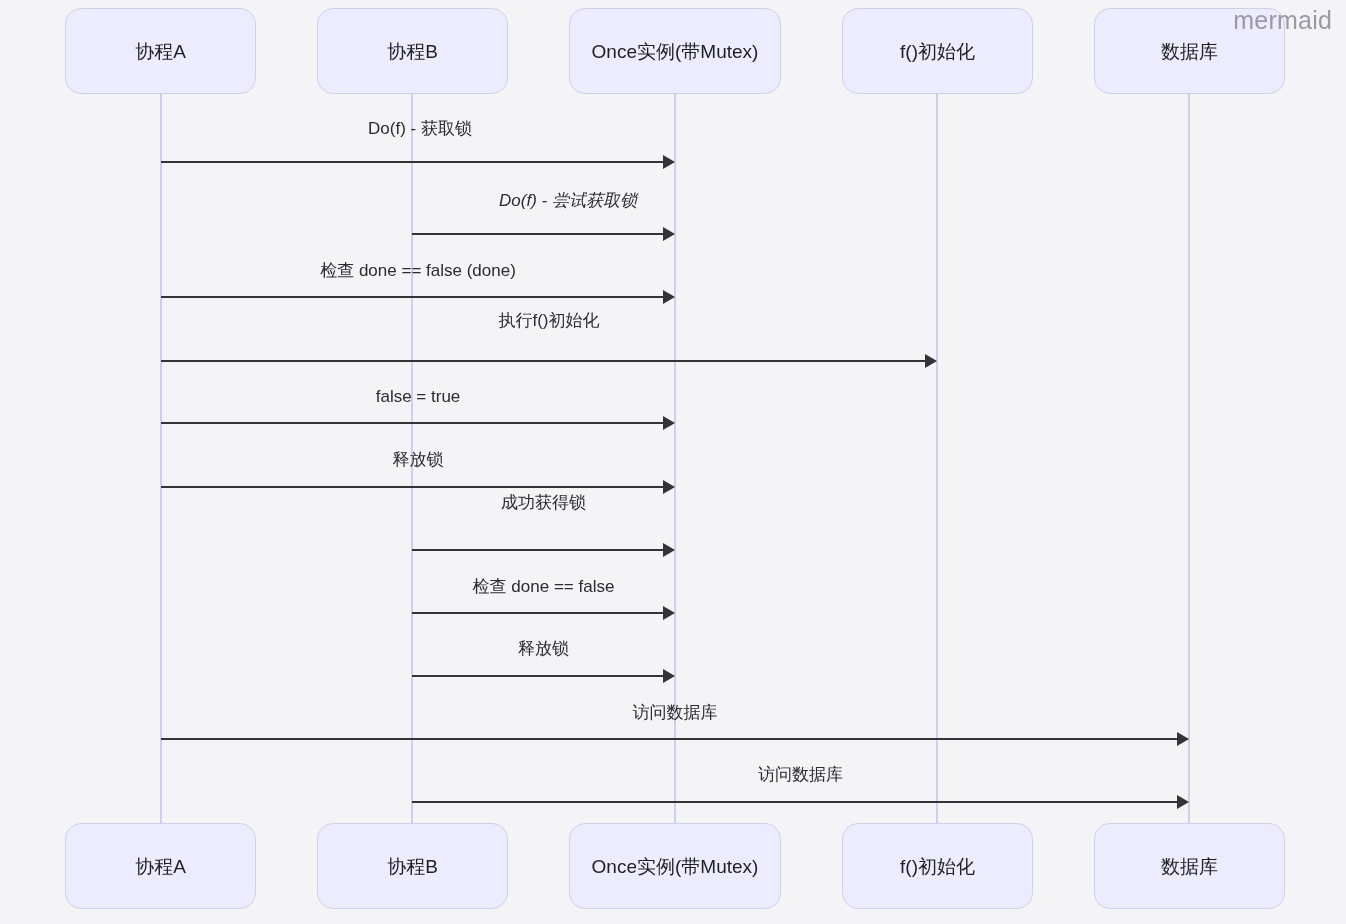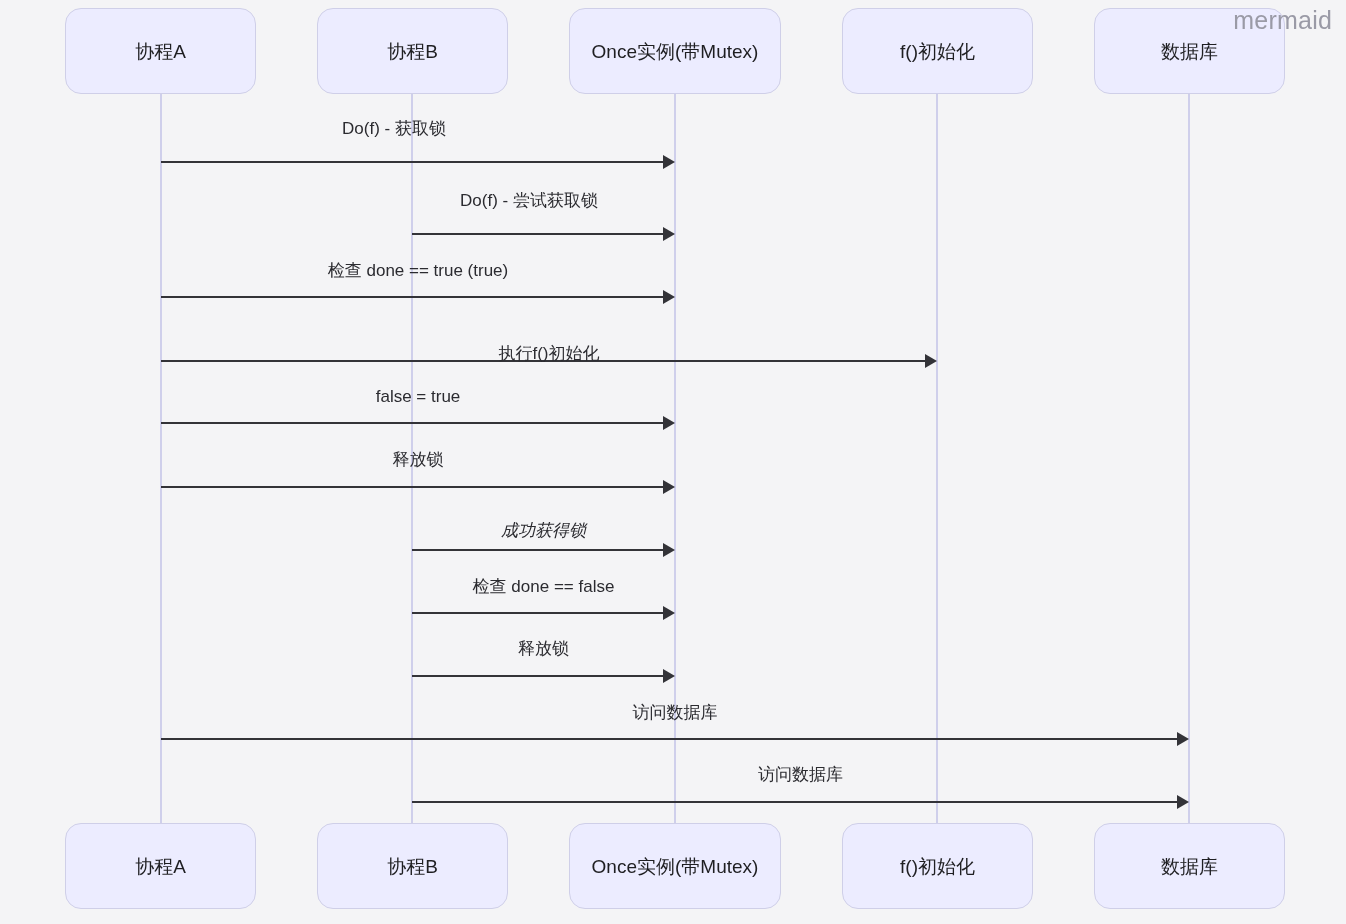--- a/index.html
+++ b/index.html
@@ -82,39 +82,39 @@
   <div id="layer-lifelines">
       <div class="lifeline" style="left: 160px; top: 94px; height: 729px;"></div>
       <div class="lifeline" style="left: 411px; top: 94px; height: 729px;"></div>
       <div class="lifeline" style="left: 674px; top: 94px; height: 729px;"></div>
       <div class="lifeline" style="left: 936px; top: 94px; height: 729px;"></div>
       <div class="lifeline" style="left: 1188px; top: 94px; height: 729px;"></div>
     </div>
   <div id="layer-messages">
       <div class="msg-line" style="left: 161px; top: 161px; width: 502px;"></div>
       <div class="msg-head" style="left: 663px; top: 155px;"></div>
-      <div class="msg-label" style="left: 394px; top: 120px;">Do(f) - 获取锁</div>
+      <div class="msg-label" style="left: 420px; top: 120px;">Do(f) - 获取锁</div>
       <div class="msg-line" style="left: 412px; top: 233px; width: 251px;"></div>
       <div class="msg-head" style="left: 663px; top: 227px;"></div>
-      <div class="msg-label" style="left: 529px; top: 192px;">Do(f) - 尝试获取锁</div>
+      <div class="msg-label" style="left: 568px; top: 192px; font-style: italic;">Do(f) - 尝试获取锁</div>
       <div class="msg-line" style="left: 161px; top: 296px; width: 502px;"></div>
       <div class="msg-head" style="left: 663px; top: 290px;"></div>
-      <div class="msg-label" style="left: 418px; top: 262px;">检查 done == true (true)</div>
+      <div class="msg-label" style="left: 418px; top: 262px;">检查 done == false (done)</div>
       <div class="msg-line" style="left: 161px; top: 360px; width: 764px;"></div>
       <div class="msg-head" style="left: 925px; top: 354px;"></div>
-      <div class="msg-label" style="left: 549px; top: 345px;">执行f()初始化</div>
+      <div class="msg-label" style="left: 549px; top: 312px;">执行f()初始化</div>
       <div class="msg-line" style="left: 161px; top: 422px; width: 502px;"></div>
       <div class="msg-head" style="left: 663px; top: 416px;"></div>
       <div class="msg-label" style="left: 418px; top: 388px;">false = true</div>
       <div class="msg-line" style="left: 161px; top: 486px; width: 502px;"></div>
       <div class="msg-head" style="left: 663px; top: 480px;"></div>
       <div class="msg-label" style="left: 418px; top: 451px;">释放锁</div>
       <div class="msg-line" style="left: 412px; top: 549px; width: 251px;"></div>
       <div class="msg-head" style="left: 663px; top: 543px;"></div>
-      <div class="msg-label" style="left: 543.5px; top: 522px; font-style: italic;">成功获得锁</div>
+      <div class="msg-label" style="left: 543.5px; top: 494px;">成功获得锁</div>
       <div class="msg-line" style="left: 412px; top: 612px; width: 251px;"></div>
       <div class="msg-head" style="left: 663px; top: 606px;"></div>
       <div class="msg-label" style="left: 543.5px; top: 578px;">检查 done == false</div>
       <div class="msg-line" style="left: 412px; top: 675px; width: 251px;"></div>
       <div class="msg-head" style="left: 663px; top: 669px;"></div>
       <div class="msg-label" style="left: 543.5px; top: 640px;">释放锁</div>
       <div class="msg-line" style="left: 161px; top: 738px; width: 1016px;"></div>
       <div class="msg-head" style="left: 1177px; top: 732px;"></div>
       <div class="msg-label" style="left: 675px; top: 704px;">访问数据库</div>
       <div class="msg-line" style="left: 412px; top: 801px; width: 765px;"></div>

